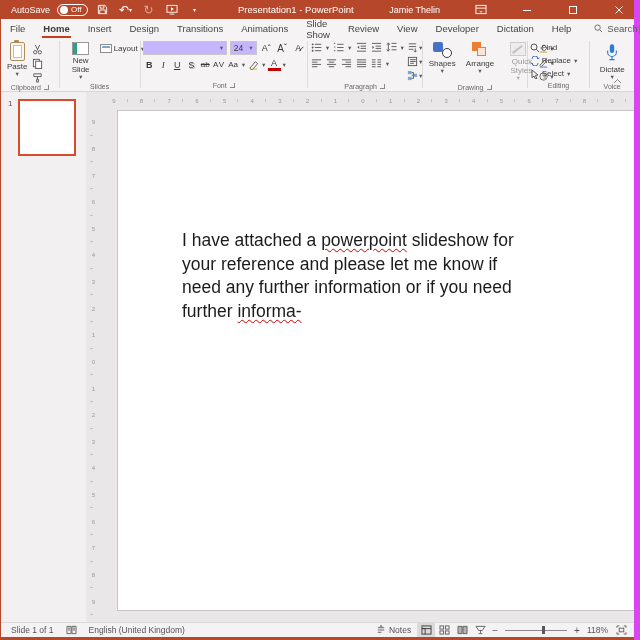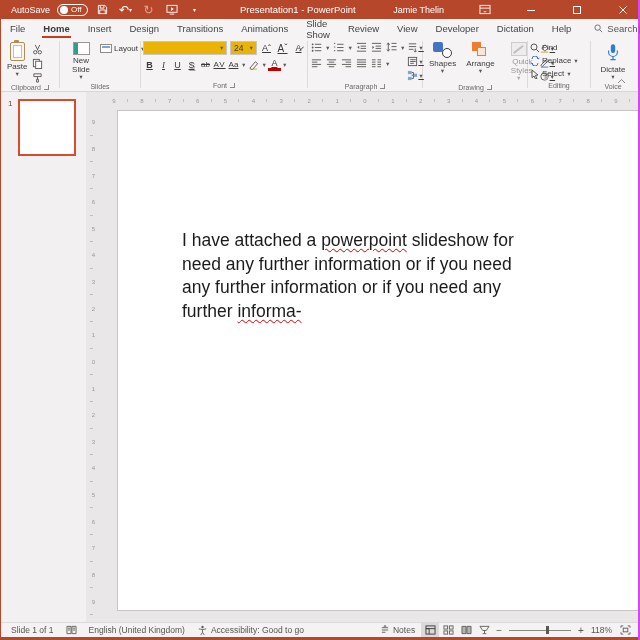--- a/index.html
+++ b/index.html
@@ -1,18 +1,18 @@
 <!DOCTYPE html>
 <html><head>
 <meta charset="utf-8">
 <style>
   * { margin:0; padding:0; box-sizing:border-box; }
   html,body { width:640px; height:640px; }
   body { font-family:"Liberation Sans", sans-serif; overflow:hidden; background:#e9e7e8; }
-  .app { position:relative; width:640px; height:640px; border-left:1px solid #B7472A; border-right:2px solid #d946ef; }
+  .app { position:relative; width:640px; height:640px; border-left:1px solid #B7472A; border-right:6px solid #d946ef; }
 
   
   .titlebar { height:19px; background:#B7472A; color:#fff; display:flex; align-items:center; font-size:9px; }
   .tb-left { display:flex; align-items:center; gap:7px; padding-left:10px; flex:0 0 auto; }
   .tb-title { flex:1; text-align:center; font-size:9.5px; }
   .tb-right { display:flex; align-items:center; gap:16px; flex:0 0 auto; }
   .autosave-pill { display:flex; align-items:center; gap:3px; border:1px solid #fff; border-radius:8px; padding:0 5px 0 2px; height:12px; font-size:8px; cursor:pointer;text-align:center; }
   .autosave-knob { width:8px; height:8px; border-radius:50%; background:#fff; }
   .qat-btn { display:flex; align-items:center; justify-content:center; width:16px; height:16px; cursor:pointer; }
   .qat-glyph { font-size:12px; line-height:1; color:#fff; }
@@ -35,22 +35,22 @@
   .group { display:flex; flex-direction:column; padding:3px 2px 0; position:relative; }
   .group-divider { width:1px; background:#dcdadb; margin:3px 0; }
   .g-body { flex:1; display:flex; align-items:flex-start; }
   .g-label { height:12px; font-size:7px; color:#6a6866; text-align:center; display:flex; align-items:center; justify-content:center; gap:3px; }
   .launcher { width:5px; height:5px; border-right:1px solid #8a8886; border-bottom:1px solid #8a8886; display:inline-block; }
   .bigbtn { display:flex; flex-direction:column; align-items:center; font-size:8px; color:#3b3a39; cursor:pointer; padding:1px 4px; }
   .bigbtn .cap { margin-top:1px; text-align:center; line-height:1.15; }
   .caret { font-size:5.5px; color:#5a5855; }
   .smallrow { display:flex; align-items:center; gap:2px; font-size:8px; color:#3b3a39; cursor:pointer; height:13px; }
   .mi { display:inline-block; }
-  .fbtn { min-width:13px; height:13px; display:flex; align-items:center; justify-content:center; font-size:9px; color:#3b3a39; cursor:pointer;text-decoration:underline; }
-  .combo { background:#eab308; border:1px solid #c8c6c7; height:14px; display:flex; align-items:center; font-size:8.5px; color:#3b3a39; }
+  .fbtn { min-width:13px; height:13px; display:flex; align-items:center; justify-content:center; font-size:9px; color:#3b3a39; cursor:pointer; }
+  .combo { background:#c4b5fd; border:1px solid #c8c6c7; height:14px; display:flex; align-items:center; font-size:8.5px; color:#3b3a39; }
   .combo .caret { margin-left:auto; padding:0 2px; }
   .font-name-input { border:none; outline:none; width:70px; font-size:8.5px; background:transparent; }
 
   
   .icon-clipboard { width:15px; height:19px; border:1.5px solid #b08d57; border-radius:2px; position:relative; background:#f8f6f4; }
   .icon-clipboard::before { content:""; position:absolute; top:-3px; left:3.5px; width:5px; height:3px; background:#b08d57; border-radius:1px; }
   .icon-clipboard::after { content:""; position:absolute; top:2px; left:2px; width:7px; height:11px; background:#fff; border:1px solid #c0beb f; border:1px solid #c0bebf; }
   .icon-slide { width:17px; height:13px; background:#fff; border:1px solid #9a9896; position:relative; }
   .icon-slide::before { content:""; position:absolute; left:0; top:0; bottom:0; width:4px; background:#2f9e8f; }
   .rect-ic { width:12px; height:9px; background:#fff; border:1px solid #8f8d8b; position:relative; display:inline-block; }
@@ -557,43 +557,36 @@
         <span class="rnum">5</span>
         <span class="rnum">6</span>
         <span class="rnum">7</span>
         <span class="rnum">8</span>
         <span class="rnum">9</span>
       </div>
 
     <div class="slide-canvas">
       <div class="slide-textblock">
         <div><span>I have attached a </span><span class="sp">powerpoint</span><span> slideshow for</span></div>
+        <div><span>your reference and please let me know if</span></div>
         <div><span>need any further information or if you need</span></div>
-        <div><span>any further information or if you need any</span></div>
         <div><span>further </span><span class="sp">informa-</span></div>
       </div>
     </div>
   </div>
 
   <div class="statusbar">
     <span class="sb-item">Slide 1 of 1</span>
     <span class="sb-item">
       <svg width="11" height="10" viewBox="0 0 12 11">
           <path d="M1 1.5h4.5v8H1zM6.5 1.5H11v8H6.5z" fill="none" stroke="#5f5d5b"></path>
           <path d="M2 3.5h2.5M7.5 3.5H10M2 5.5h2.5M7.5 5.5H10" stroke="#5f5d5b"></path>
         </svg>
     </span>
     <span class="sb-item">English (United Kingdom)</span>
-    <span class="sb-item">
-      <svg width="11" height="11" viewBox="0 0 12 12">
-          <circle cx="6" cy="2.2" r="1.3" fill="#5f5d5b"></circle>
-          <path d="M2 4.2c2.7.8 5.3.8 8 0M6 5v3M6 8L4 11M6 8l2 3" fill="none" stroke="#5f5d5b"></path>
-        </svg>
-      <span>Accessibility: Good to go</span>
-    </span>
     <span class="sb-right">
       <span class="sb-item">
         <svg width="10" height="10" viewBox="0 0 11 11">
             <path d="M2 3h7M2 5.5h7M2 8h4" stroke="#5f5d5b"></path>
             <path d="M5.5 1v1.5M4 1.8L5.5 .5 7 1.8" fill="none" stroke="#5f5d5b"></path>
           </svg>
         <span>Notes</span>
       </span>
       <span class="viewbtn active">
         <svg width="11" height="10" viewBox="0 0 12 11">

